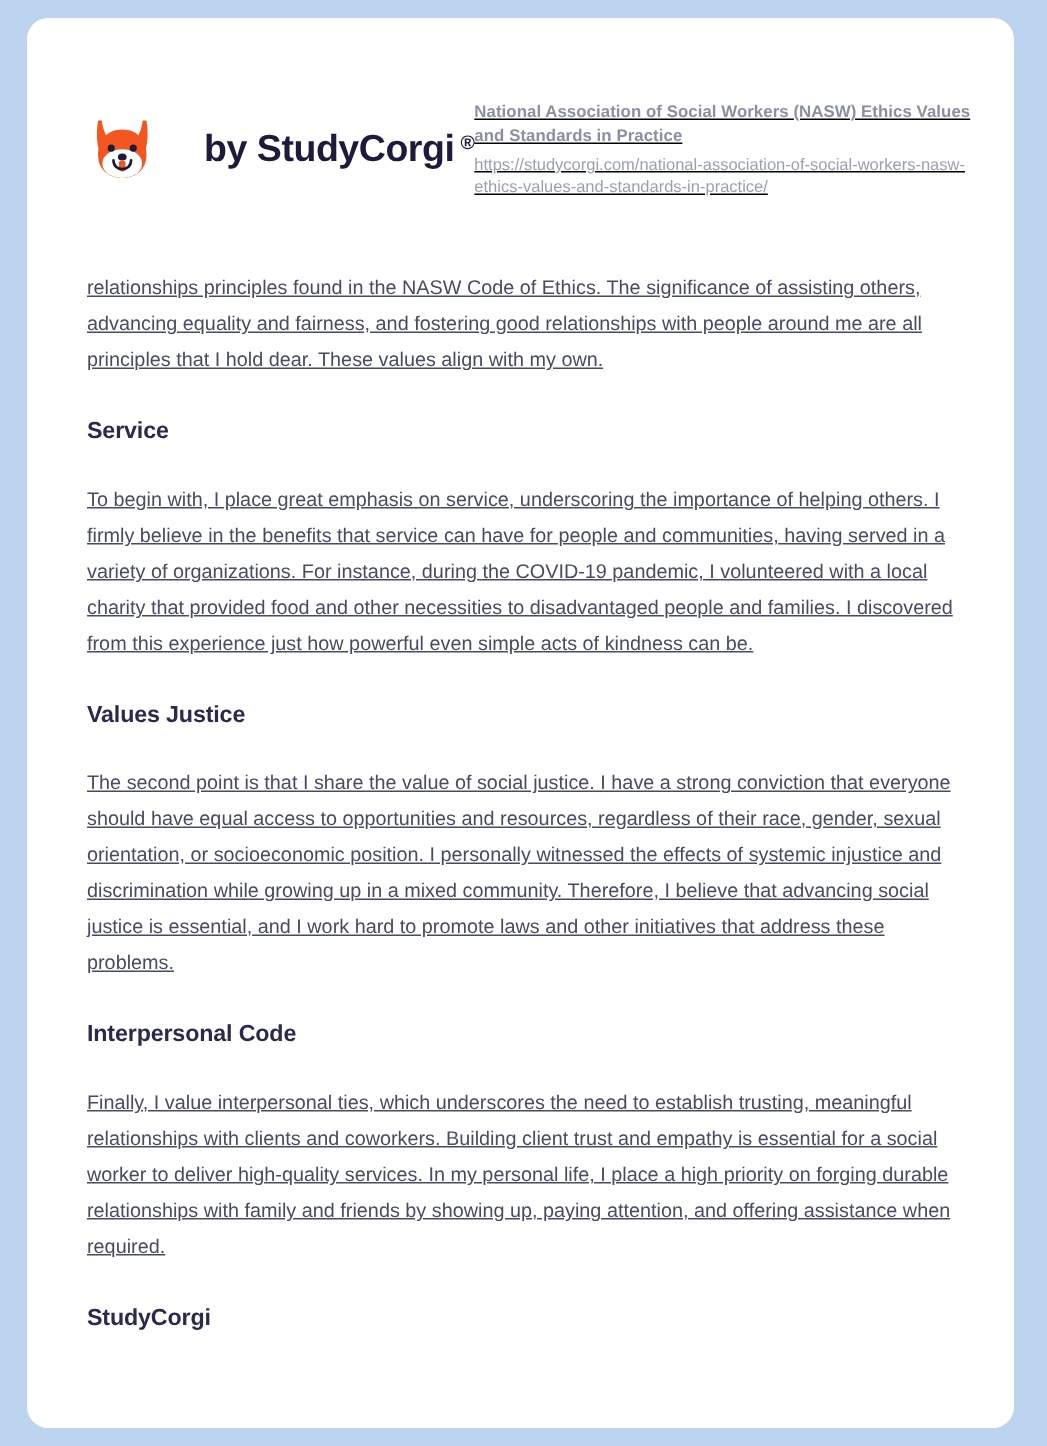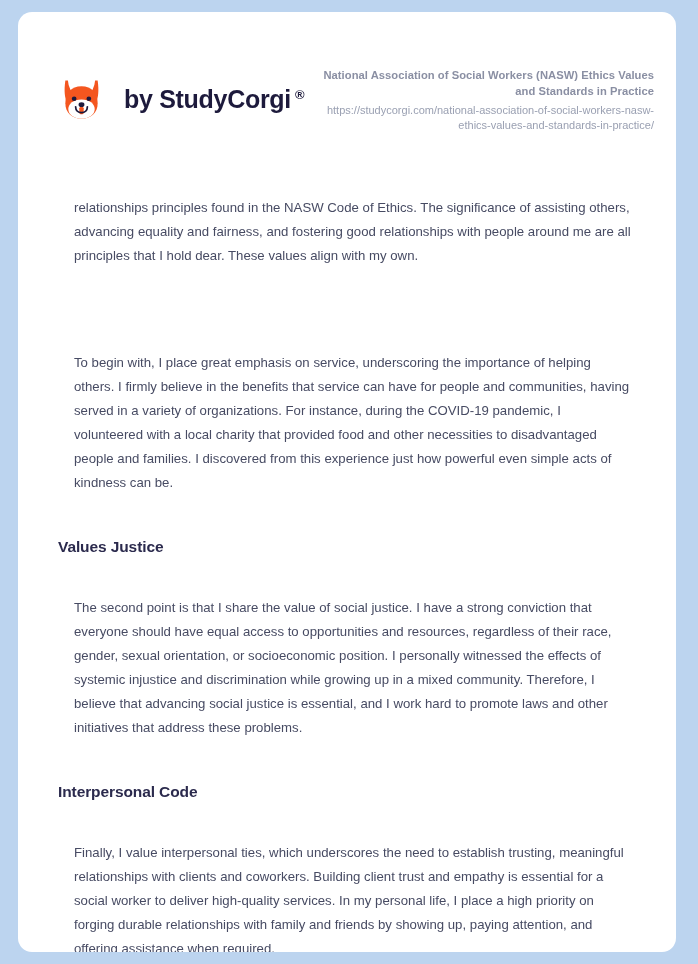--- a/index.html
+++ b/index.html
@@ -31,21 +31,21 @@
     display: flex;
     align-items: flex-start;
     justify-content: space-between;
     padding: 52px 22px 0 40px;
     box-sizing: border-box;
   }
 
   .brand {
     display: flex;
     align-items: center;
-    gap: 19px;
+    gap: 31px;
     flex: 0 0 auto;
     padding-top: 12px;
     text-align: center;
   }
 
   .corgi-logo {
     width: 47px;
     height: 47px;
     flex: 0 0 auto;
     display: block;
@@ -64,24 +64,25 @@
 
   .brand-reg {
     font-size: 13px;
     font-weight: bold;
     color: #1d1a3c;
     margin-left: 4px;
     margin-top: 1px;
   }
 
   .header-meta {
-    text-align: right;
+    text-align: left;
     flex: 0 1 auto;
     max-width: 350px;
     padding-top: 4px;
+    text-decoration: underline;
   }
 
   .doc-title {
     font-size: 11.2px;
     font-weight: bold;
     color: #8a8fa3;
     line-height: 1.42;
     letter-spacing: 0.05px;
     margin: 0;
   }
@@ -106,23 +107,24 @@
     color: #2b2a4d;
     margin: 0;
     padding: 0;
     letter-spacing: -0.1px;
   }
 
   .body-paragraph {
     font-size: 13.2px;
     color: #474b63;
     line-height: 24px;
-    margin: 16px;
+    margin: 0;
     text-align: left;
     letter-spacing: 0.01px;
+    text-decoration: underline;
   }
 
   .gap-intro   { height: 46px; }
   .gap-after-p { height: 27px; }
   .gap-after-h { height: 24px; }
 </style>
 </head>
 <body>
 
 <div class="page-card">
@@ -165,20 +167,21 @@
 
   </div>
 
   <div class="doc-body">
 
     <div class="gap-intro"></div>
 
     <p class="body-paragraph">relationships principles found in the NASW Code of Ethics. The significance of assisting others, advancing equality and fairness, and fostering good relationships with people around me are all principles that I hold dear. These values align with my own.</p>
 
     <div class="gap-after-p"></div>
+    <h2 class="section-heading">Service</h2>
     <div class="gap-after-h"></div>
     <p class="body-paragraph">To begin with, I place great emphasis on service, underscoring the importance of helping others. I firmly believe in the benefits that service can have for people and communities, having served in a variety of organizations. For instance, during the COVID-19 pandemic, I volunteered with a local charity that provided food and other necessities to disadvantaged people and families. I discovered from this experience just how powerful even simple acts of kindness can be.</p>
 
     <div class="gap-after-p"></div>
     <h2 class="section-heading">Values Justice</h2>
     <div class="gap-after-h"></div>
     <p class="body-paragraph">The second point is that I share the value of social justice. I have a strong conviction that everyone should have equal access to opportunities and resources, regardless of their race, gender, sexual orientation, or socioeconomic position. I personally witnessed the effects of systemic injustice and discrimination while growing up in a mixed community. Therefore, I believe that advancing social justice is essential, and I work hard to promote laws and other initiatives that address these problems.</p>
 
     <div class="gap-after-p"></div>
     <h2 class="section-heading">Interpersonal Code</h2>

